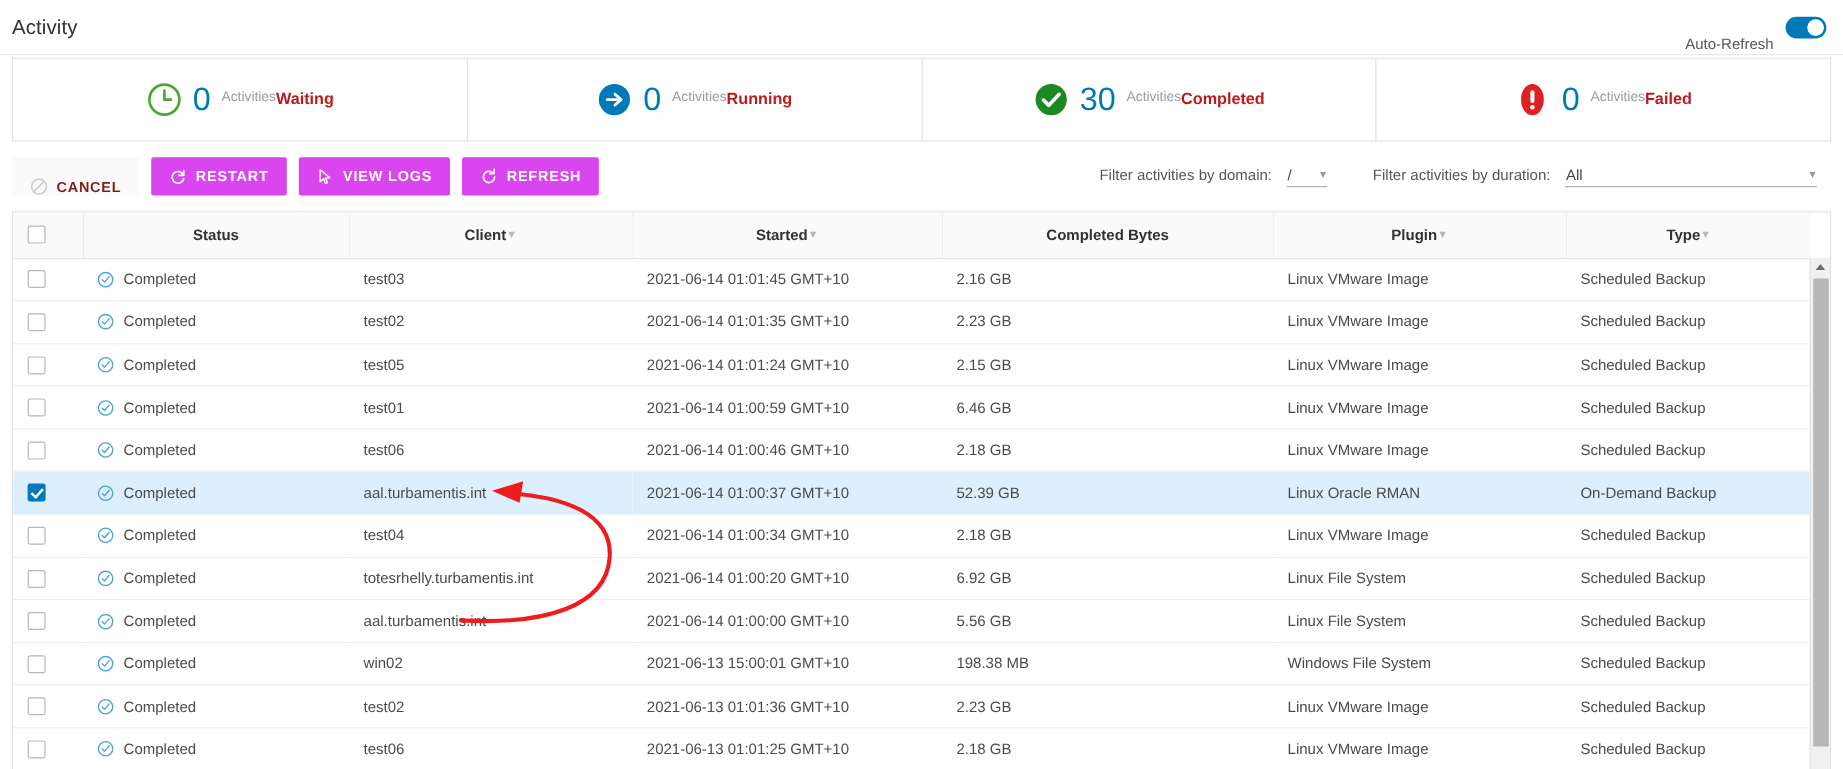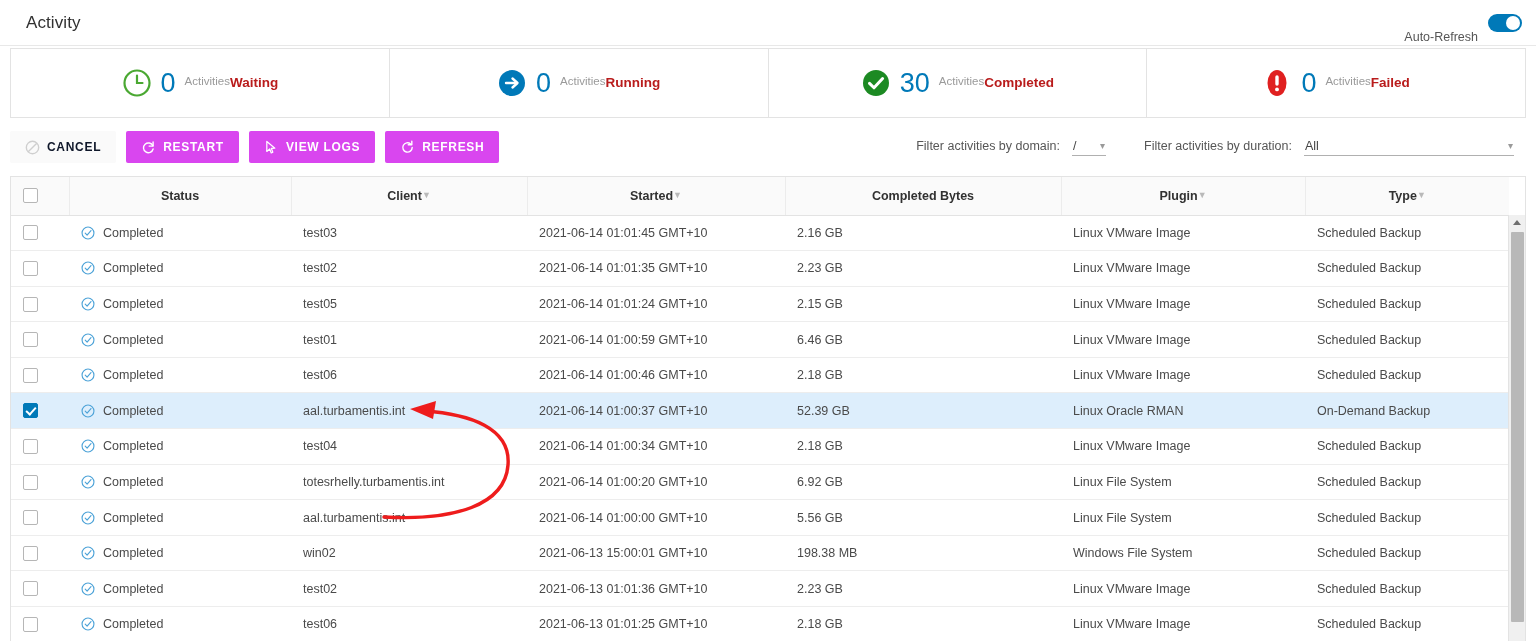--- a/index.html
+++ b/index.html
@@ -10,21 +10,21 @@
     overflow: hidden;
   }
   .page { position: relative; width: 1536px; height: 641px; background:#fff; }
 
   
   .titlebar {
     position: absolute; top: 0; left: 0; width: 1536px; height: 46px;
     display: flex; align-items: center; border-bottom: 1px solid #e8e8e8;
   }
   .page-title {
-    margin-left: 26px; font-size: 17px; color: #313131; font-weight: 400;
+    margin-left: 10px; font-size: 17px; color: #313131; font-weight: 400;
     letter-spacing: .1px;
   }
   .autorefresh {
     margin-left: auto; margin-right: 14px;
     display: flex; align-items: center; gap: 10px;
   }
   .autorefresh-label { font-size: 12.5px; color: #565656; margin-top: 28px; }
   .toggle {
     width: 34px; height: 18px; border-radius: 9px; background: #0079b8;
     position: relative; cursor: pointer;
@@ -61,21 +61,21 @@
     position: absolute; top: 128px; left: 10px; width: 1516px; height: 38px;
     display: flex; align-items: center;
   }
   .btn {
     height: 32px; padding: 0 15px; border: none; border-radius: 2px;
     display: inline-flex; align-items: center; gap: 7px; cursor: pointer;
     font-size: 12px; font-weight: bold; letter-spacing: .7px;
     background: #d946ef; color: #fff; margin-right: 10px;
     font-family: "Liberation Sans", sans-serif;
   }
-  .btn.disabled { background: #fafafa; color: #0f172a; cursor: default; }
+  .btn.disabled { background: #fafafa; color: #7f1d1d; cursor: default; align-items: flex-end; }
   .btn svg { display:block; }
 
   .filters {
     margin-left: auto; display: flex; align-items: center; gap: 38px;
     padding-right: 12px;
   }
   .filter { display: flex; align-items: baseline; gap: 12px; }
   .filter-label { font-size: 12.5px; color: #565656; }
   .filter-ctl {
     border-bottom: 1px solid #b0b0b0; min-width: 34px;

